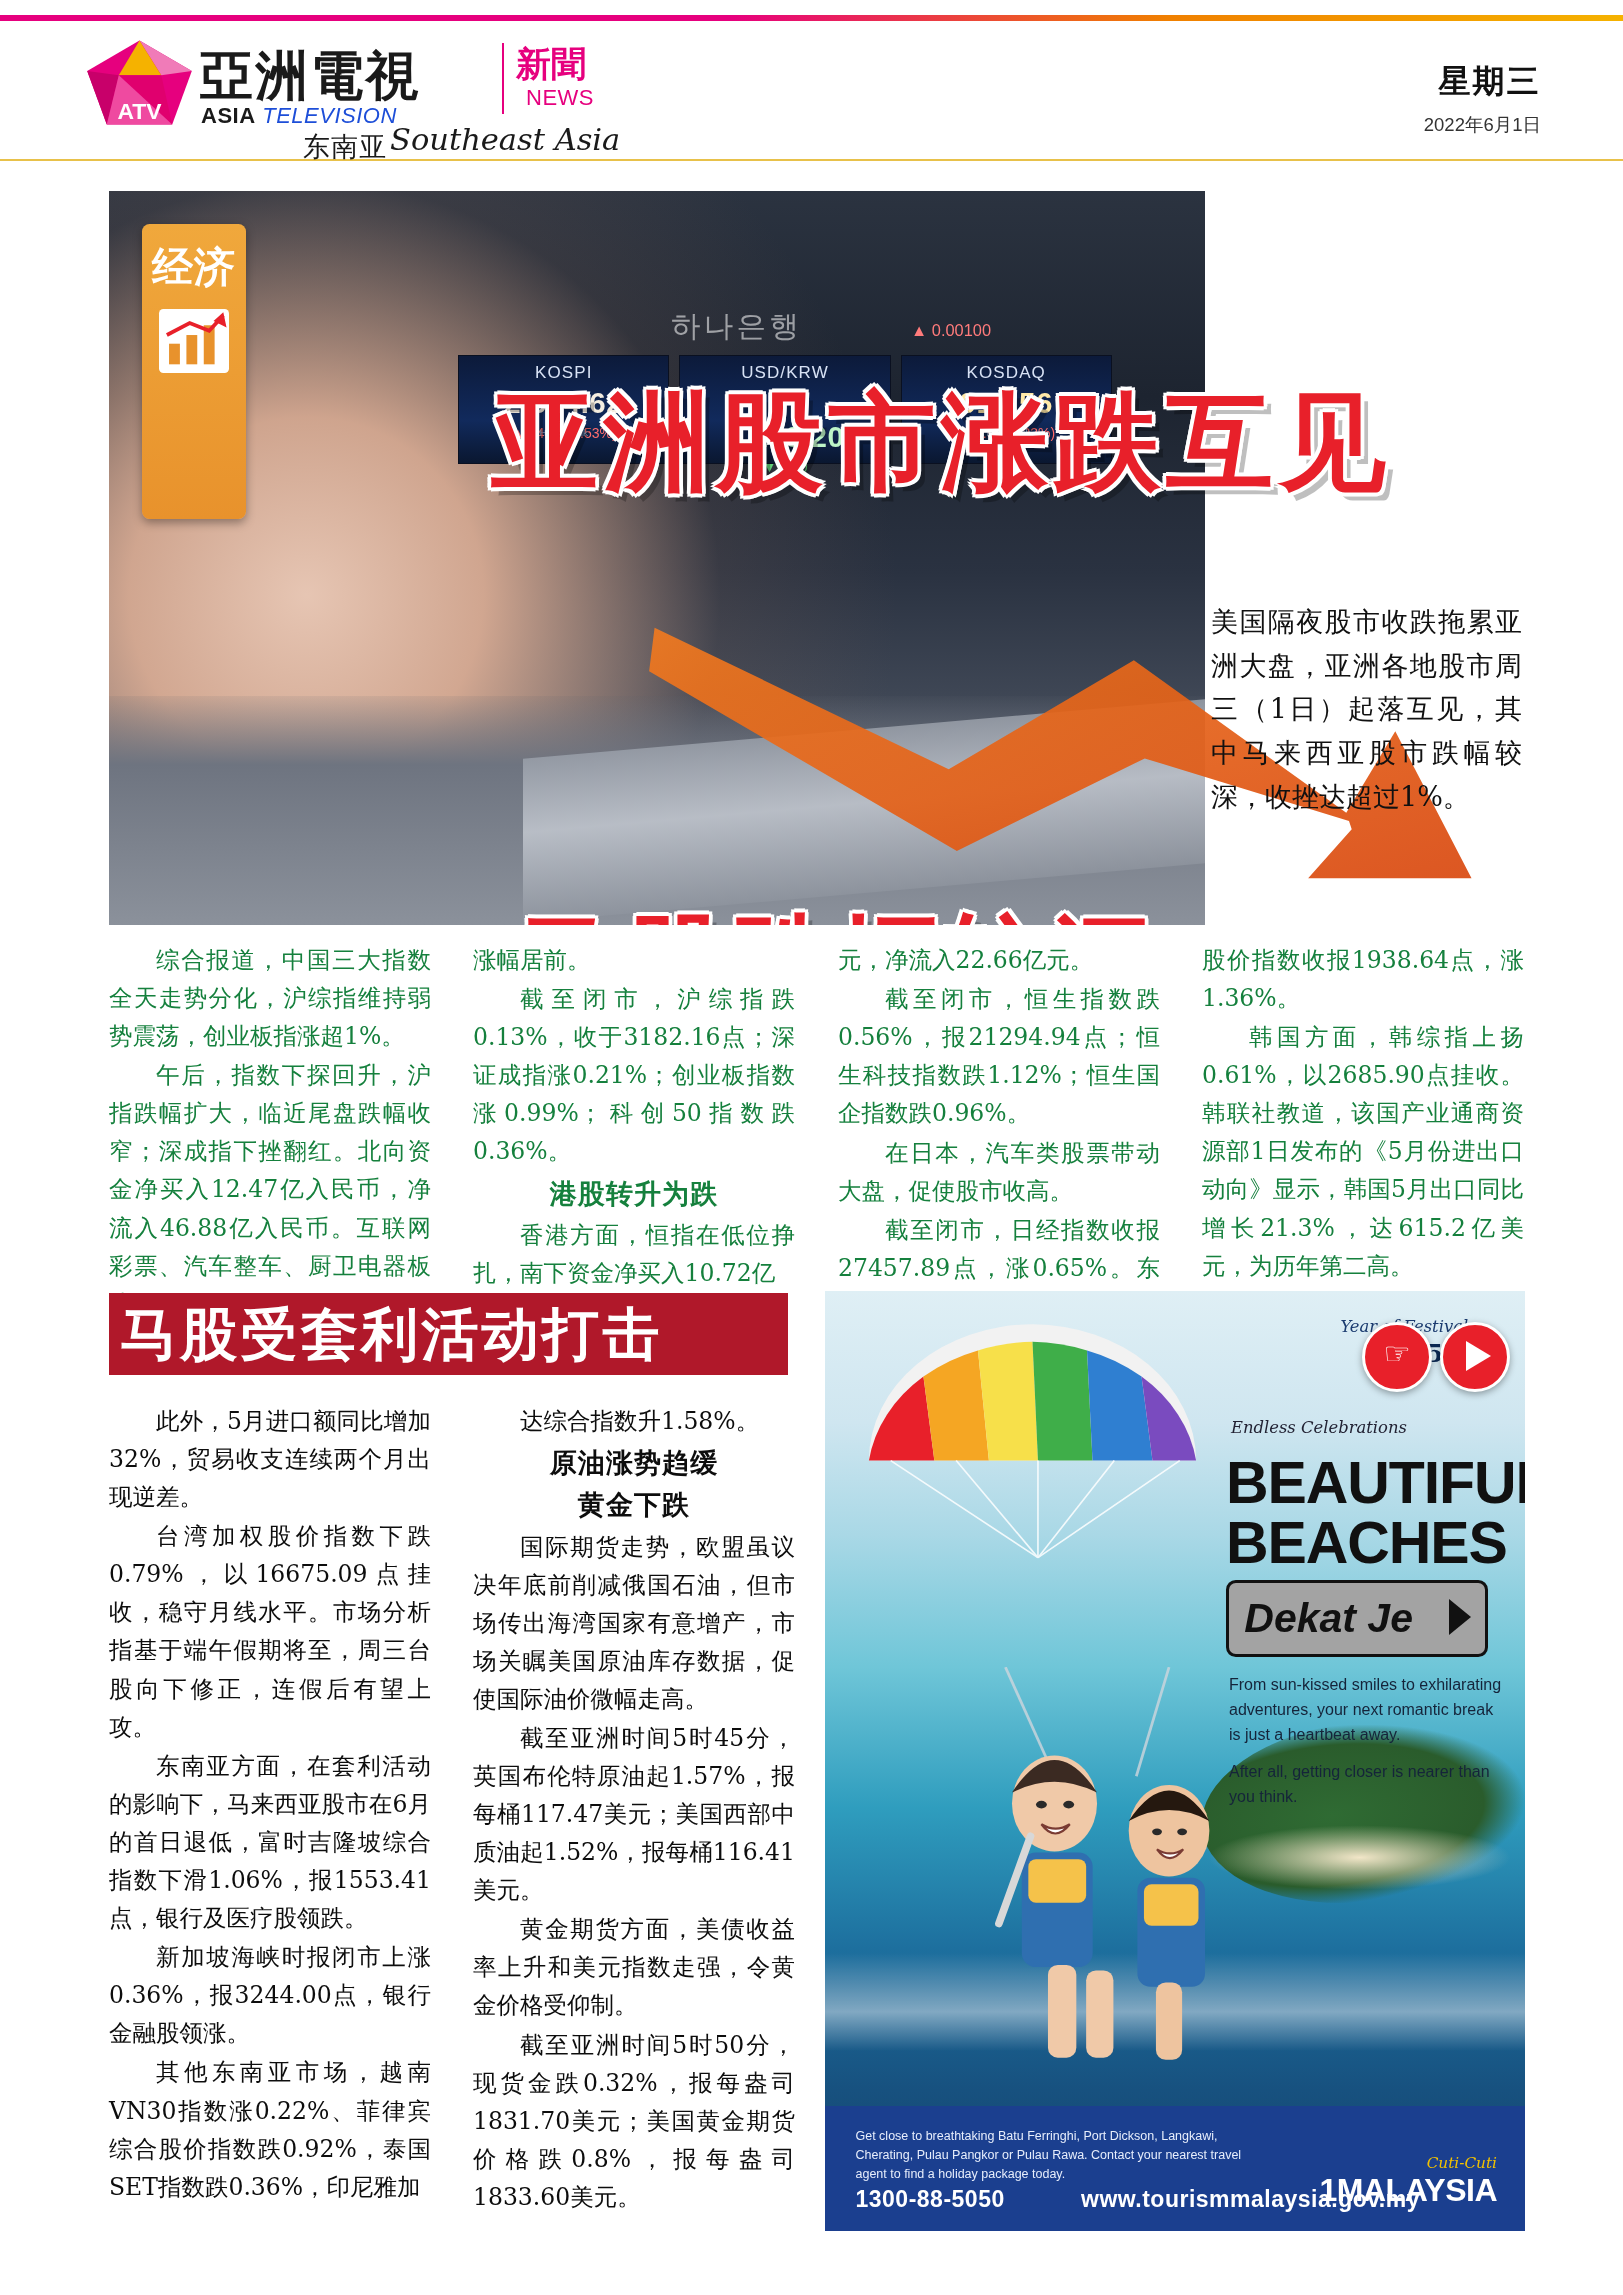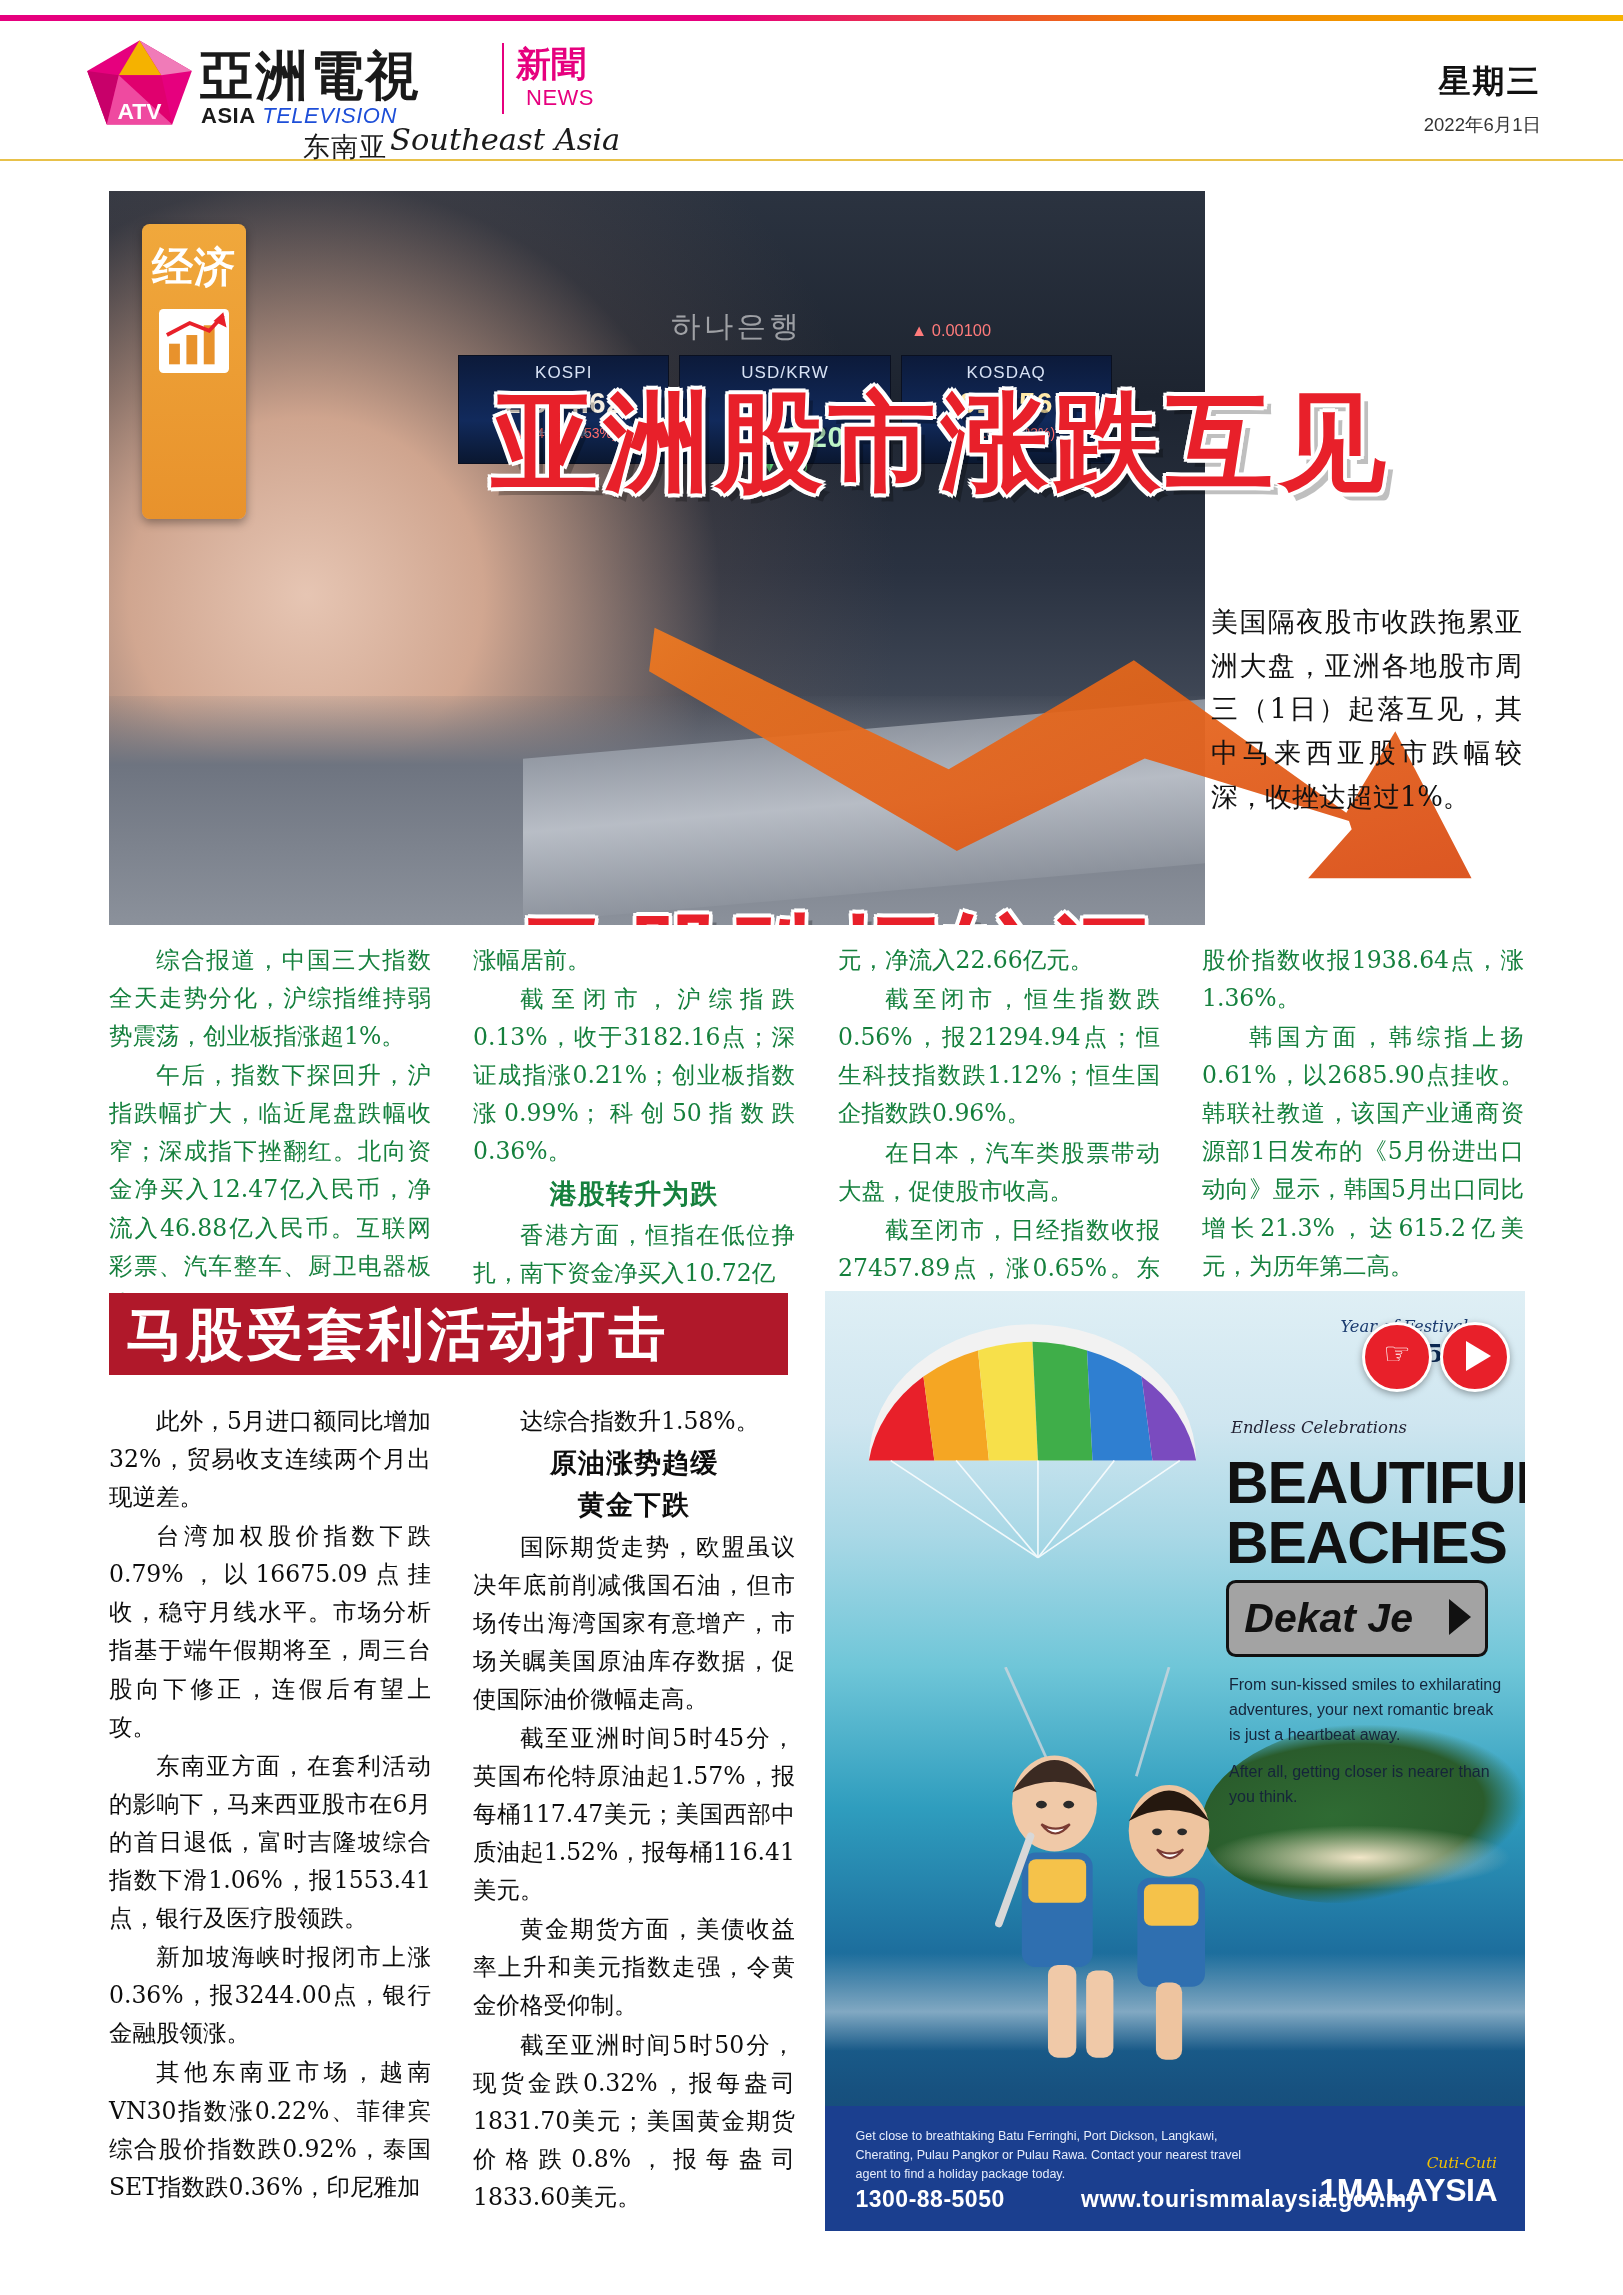--- a/index.html
+++ b/index.html
@@ -308,21 +308,21 @@
     width:679px; height:82px;
     background:#b0182a;
   }
   .banner .txt{
     color:#fff;
     font-family:"DejaVu Serif", serif;
     font-weight:bold;
     font-size:57px;
     letter-spacing:3.3px;
     line-height:82px;
-    padding-left:17px;
+    padding-left:11px;
     white-space:nowrap;
   }
 
   
   .lowband{
     position:absolute;
     left:109px; top:1402px;
     width:682px;
   }
   .lcol{

